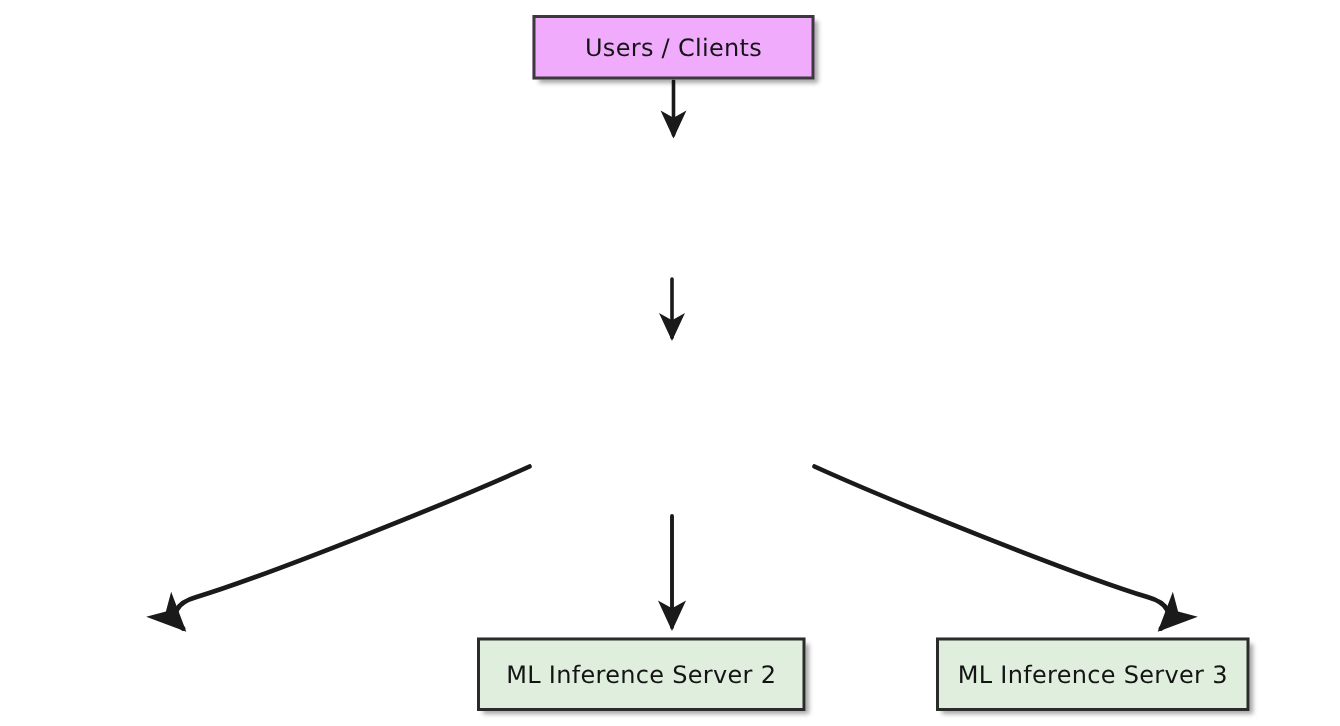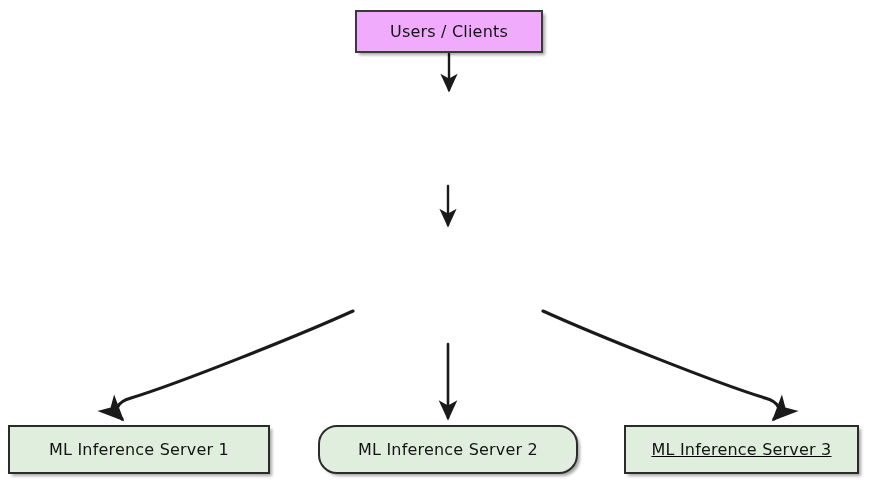--- a/index.html
+++ b/index.html
@@ -80,22 +80,22 @@
     border-color: #2b2b2b;
   }
   
   .node-server {
     top: 425px;
     height: 49px;
     background: #dfeedd;
     border-color: #2b2b2b;
   }
   #node-server-1 { left: 8px;   width: 262px; }
-  #node-server-2 { left: 318px; width: 260px; border-radius: 19px; }
-  #node-server-3 { left: 624px; width: 235px; text-decoration: underline; }
+  #node-server-2 { left: 318px; width: 219px; }
+  #node-server-3 { left: 624px; width: 209px; }
 </style>
 </head>
 <body>
 
 <div id="diagram-root">
 
   <svg class="edge-layer" viewBox="0 0 893 484" width="893" height="484" xmlns="http://www.w3.org/2000/svg">
     <defs>
       <marker id="arrowhead" markerWidth="10" markerHeight="10" refX="7.4" refY="4" orient="auto" markerUnits="strokeWidth">
         <path d="M0.6,0.4 L8.4,4 L0.6,7.6 L2.6,4 Z" fill="#1a1a1a"></path>
@@ -125,23 +125,20 @@
       <path d="M543,311 C596,335 716,383 765,398 C779,402 783,410 774,419" fill="none" stroke="#1a1a1a" stroke-width="3.1" stroke-linecap="round" marker-end="url(#arrowhead-thin)"></path>
     </g>
   </svg>
 
   <div class="node" id="node-users">
     <span class="label">Users / Clients</span>
   </div>
 
 
 
-  <div class="node node-server" id="node-server-1">
-    <span class="label">ML Inference Server 1</span>
-  </div>
 
   <div class="node node-server" id="node-server-2">
     <span class="label">ML Inference Server 2</span>
   </div>
 
   <div class="node node-server" id="node-server-3">
     <span class="label">ML Inference Server 3</span>
   </div>
 
 </div>

